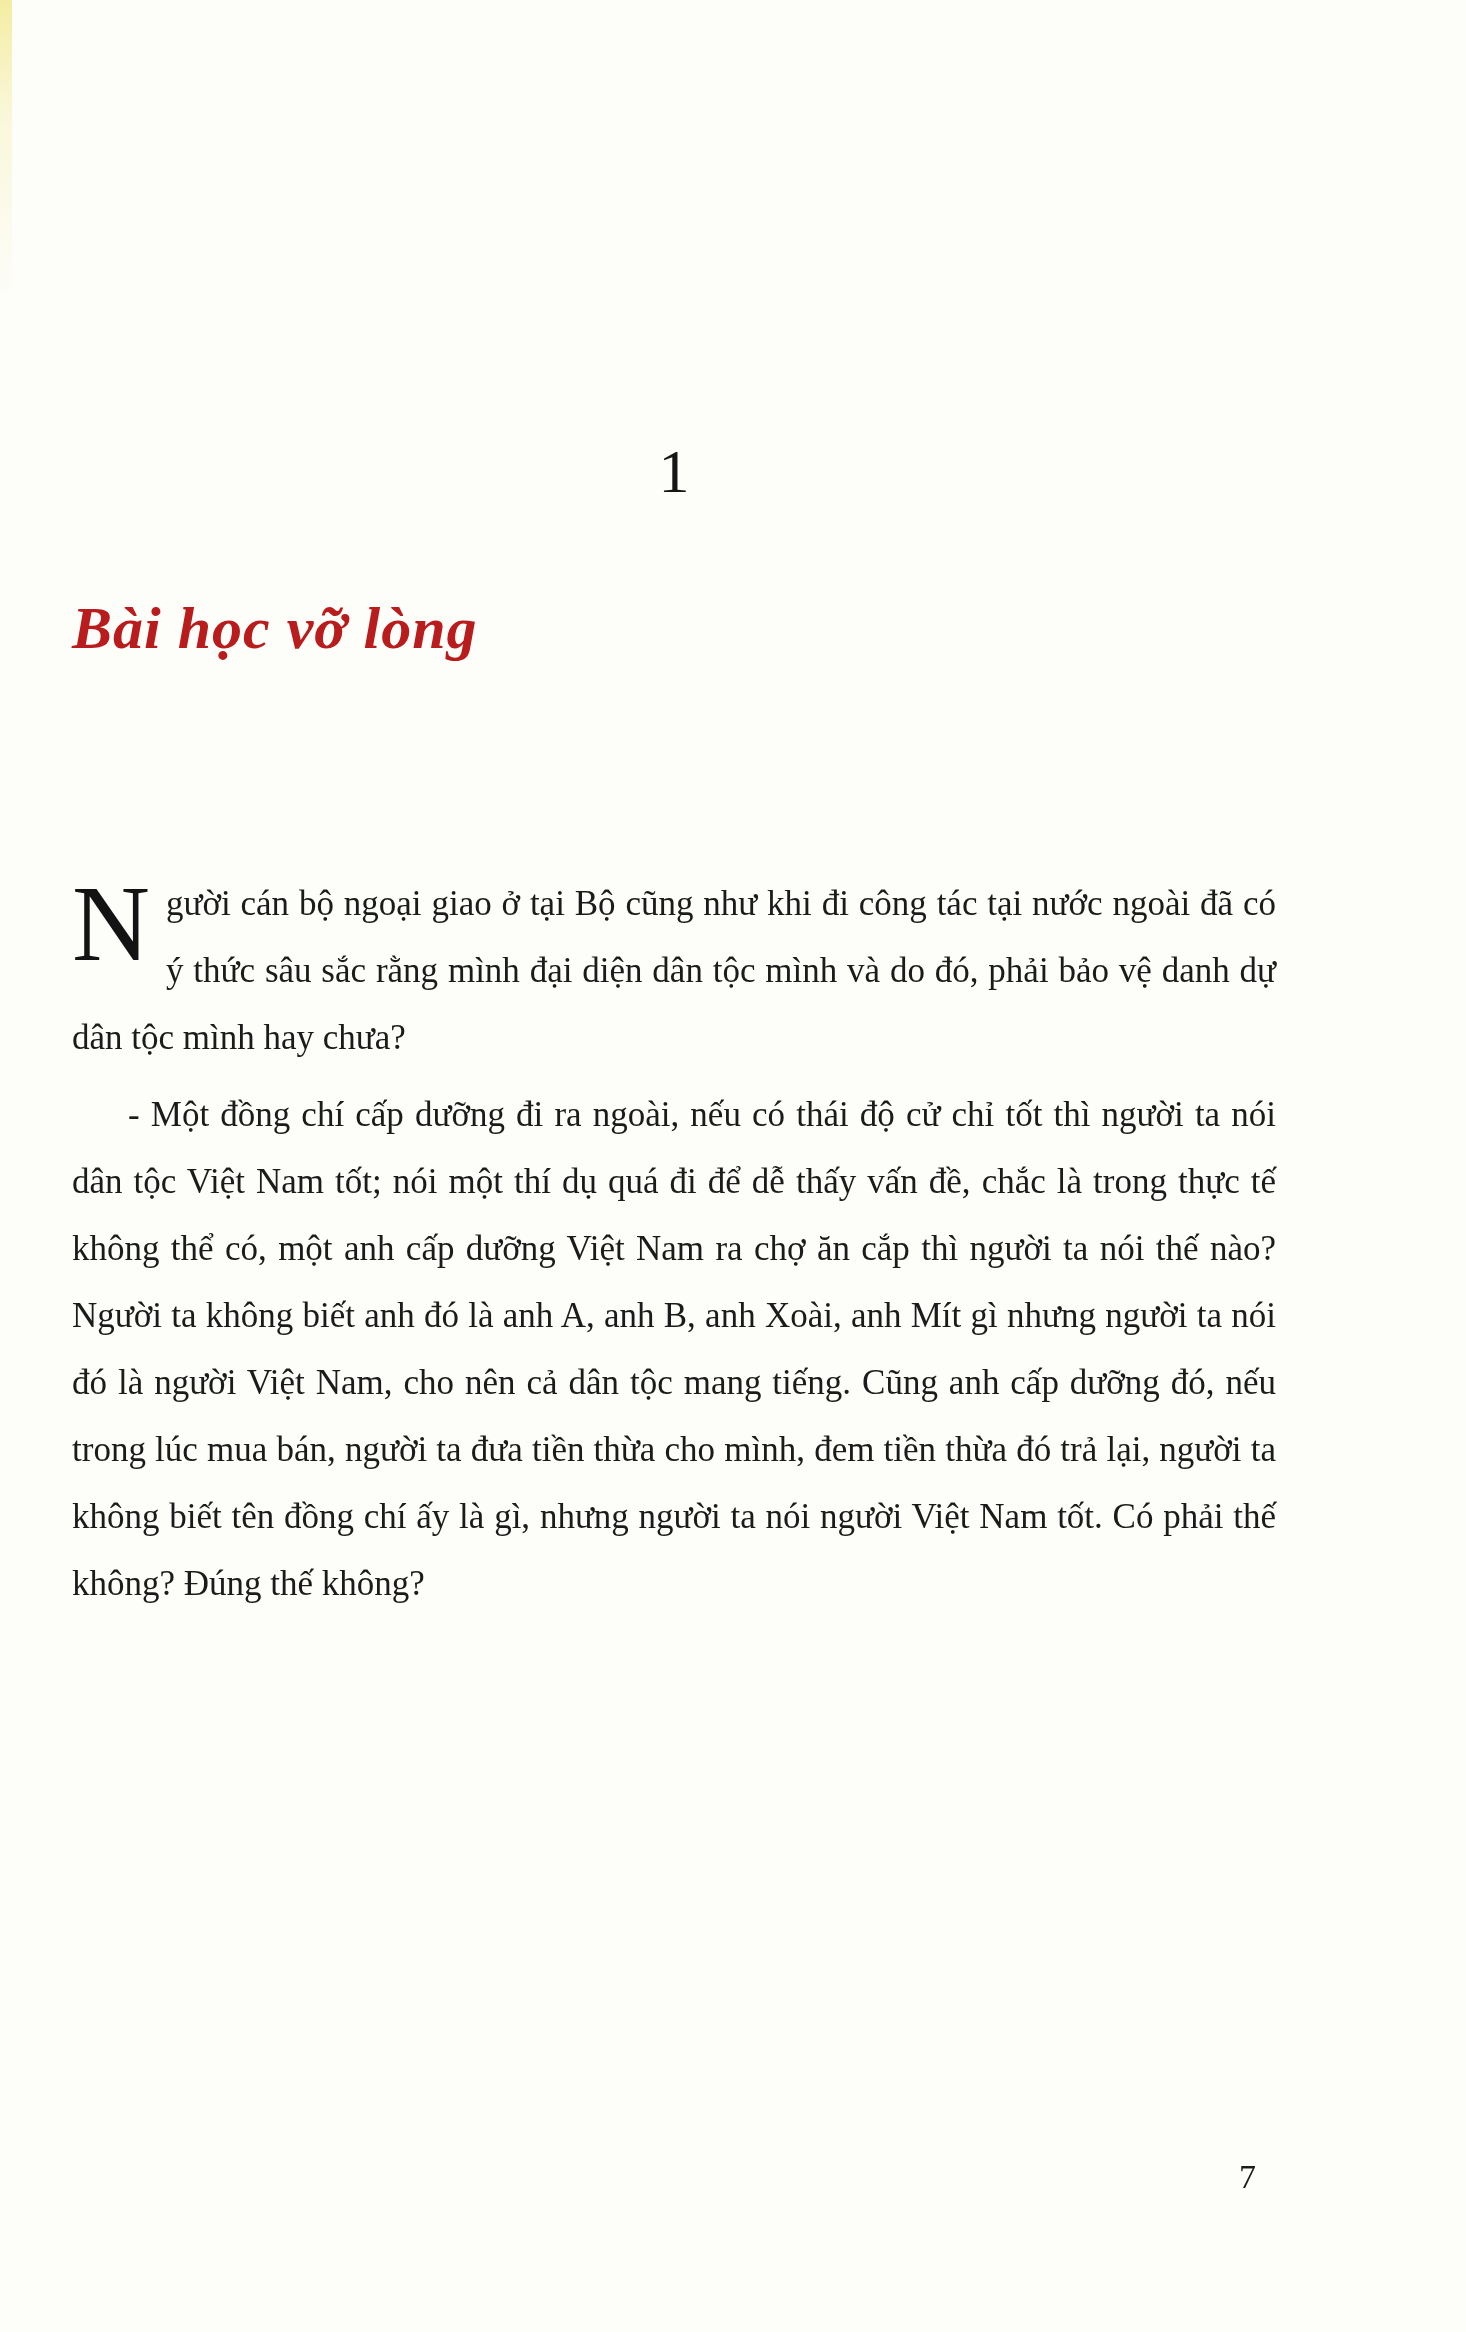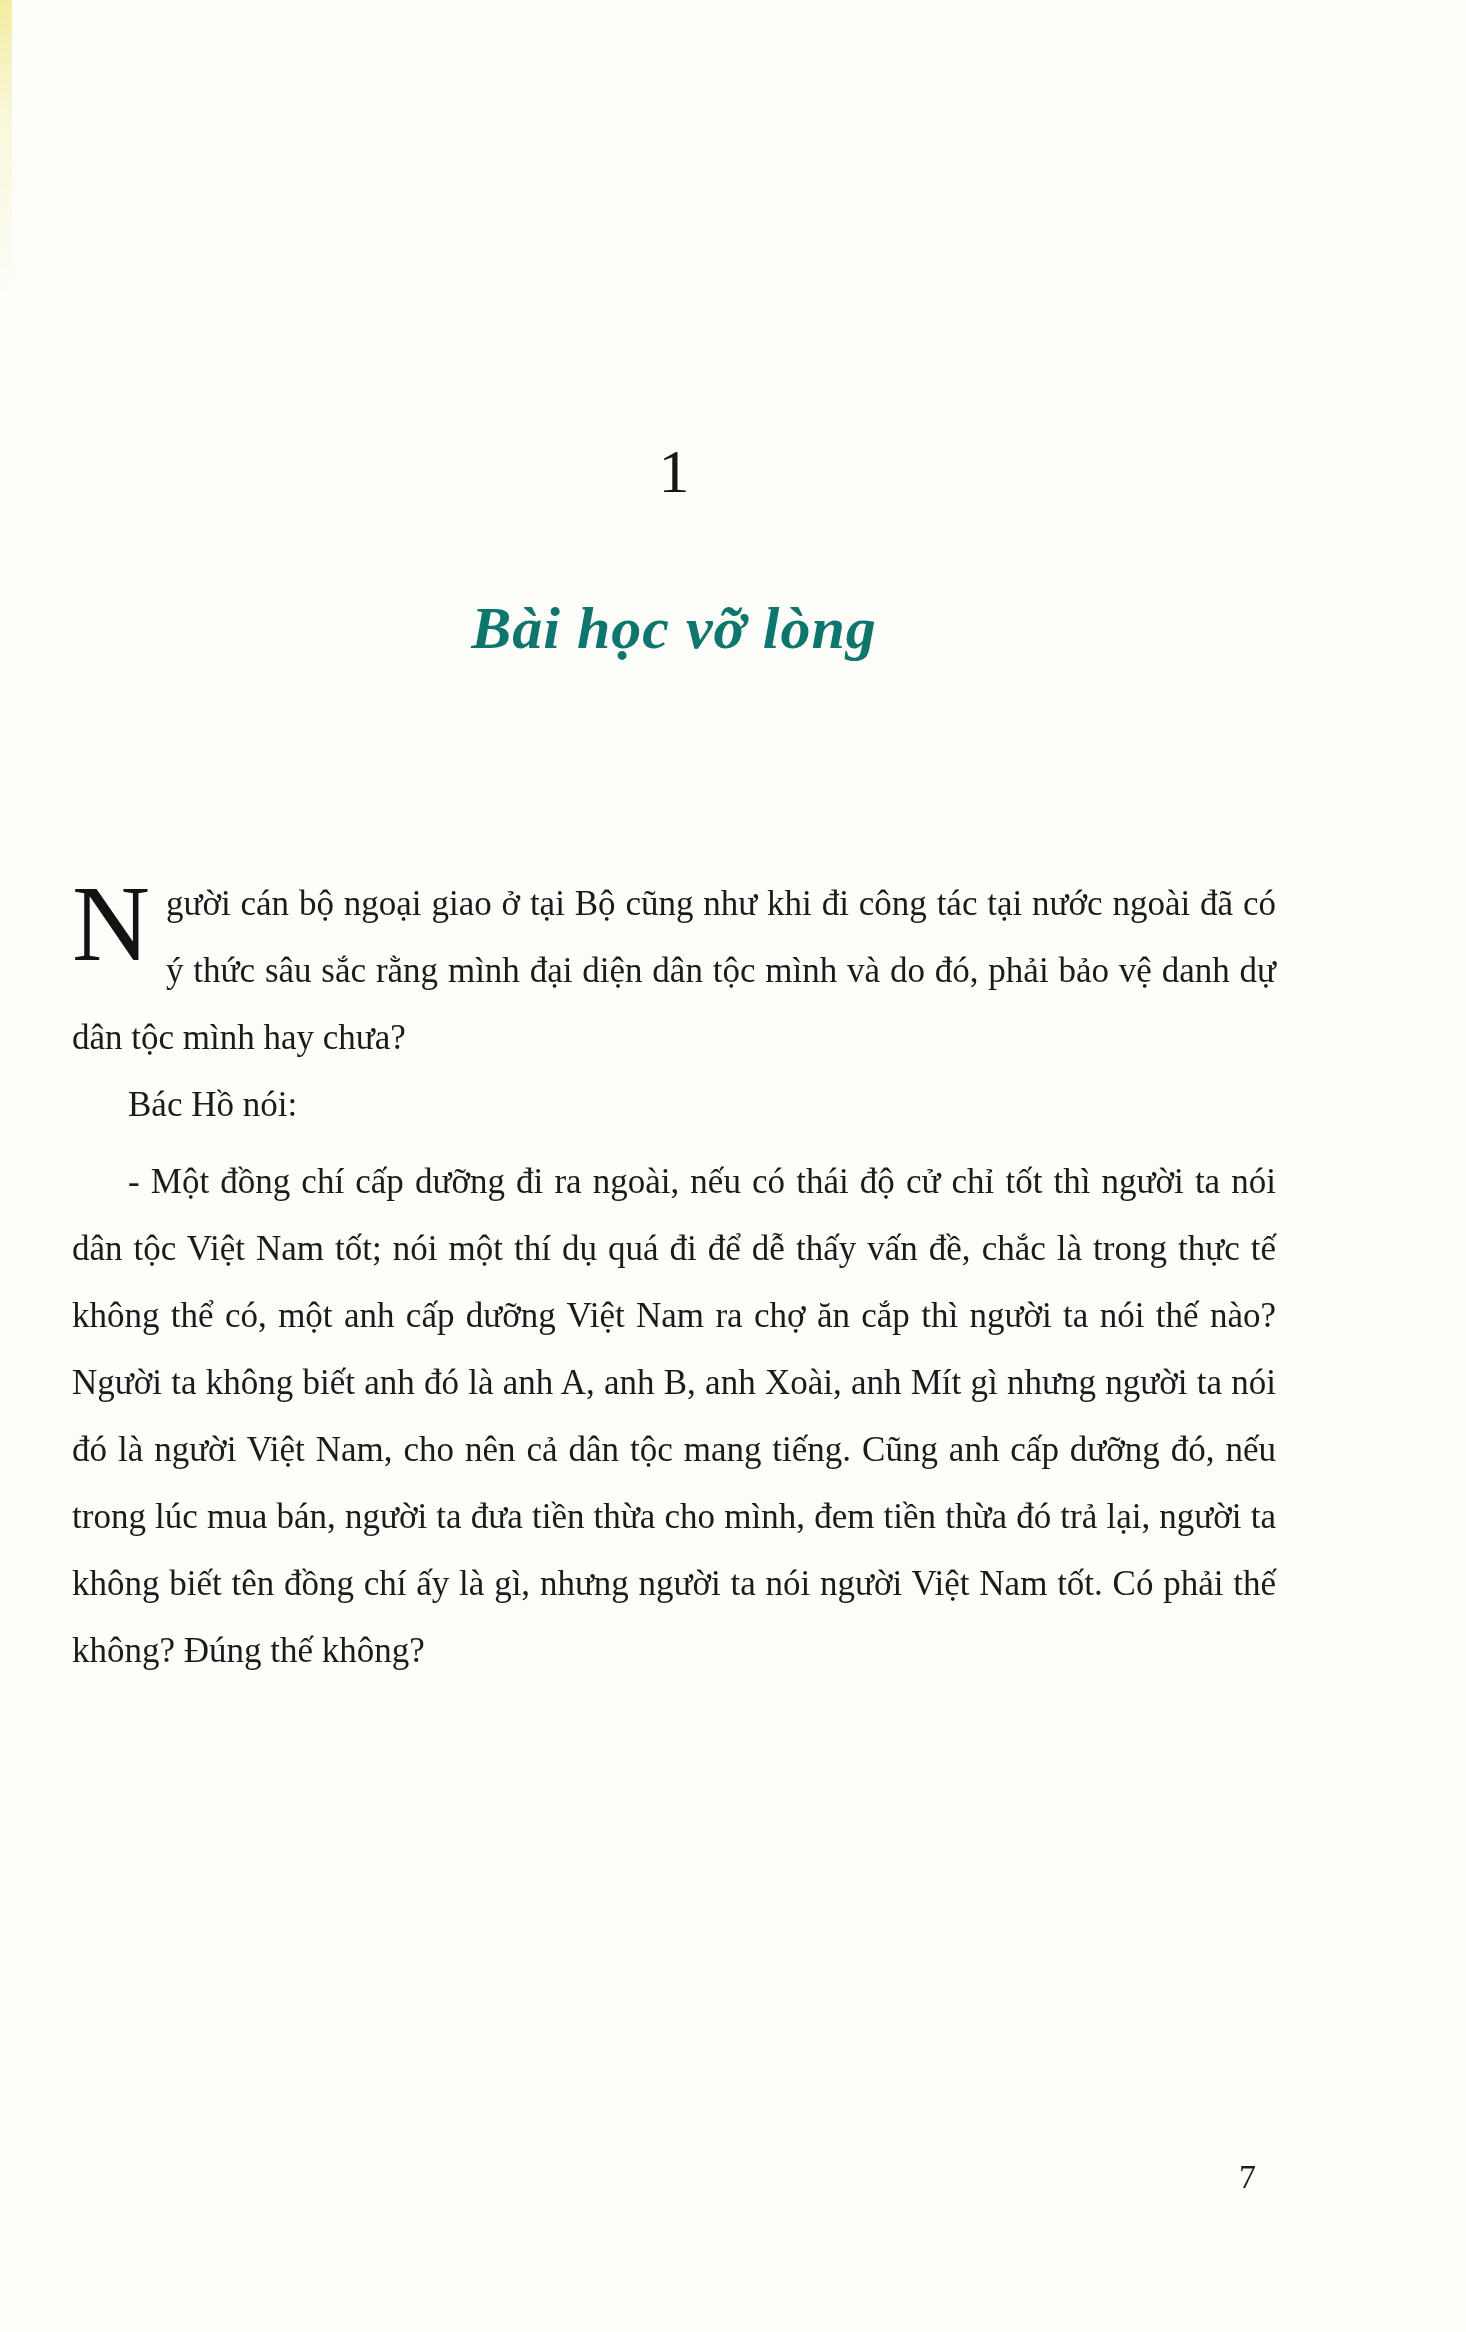--- a/index.html
+++ b/index.html
@@ -34,27 +34,27 @@
   }
   .chapter-number {
     margin-top: 440px;
     text-align: center;
     font-size: 62px;
     line-height: 1;
     color: #161616;
   }
   .chapter-title {
     margin: 96px 0 0 0;
-    text-align: center;
+    text-align: left;
     font-style: italic;
     font-weight: bold;
     font-size: 60px;
     line-height: 1;
     letter-spacing: 1px;
-    color: #0f766e;
+    color: #b91c1c;
   }
   .body-text {
     margin-top: 212px;
     font-size: 35px;
     line-height: 67px;
     text-align: justify;
   }
   .para {
     margin: 0;
   }
@@ -90,21 +90,20 @@
   <div class="scan-edge"></div>
 
   <div class="text-column">
     <div class="chapter-number">1</div>
 
     <h1 class="chapter-title">Bài học vỡ lòng</h1>
 
     <div class="body-text">
       <p class="para first"><span class="dropcap">N</span><span>gười cán bộ ngoại giao ở tại Bộ cũng như khi đi công tác tại nước ngoài đã có ý thức sâu sắc rằng mình đại diện dân tộc mình và do đó, phải bảo vệ danh dự dân tộc mình hay chưa?</span></p>
 
-      <p class="para indent">Bác Hồ nói:</p>
 
       <p class="para indent italic">- Một đồng chí cấp dưỡng đi ra ngoài, nếu có thái độ cử chỉ tốt thì người ta nói dân tộc Việt Nam tốt; nói một thí dụ quá đi để dễ thấy vấn đề, chắc là trong thực tế không thể có, một anh cấp dưỡng Việt Nam ra chợ ăn cắp thì người ta nói thế nào? Người ta không biết anh đó là anh A, anh B, anh Xoài, anh Mít gì nhưng người ta nói đó là người Việt Nam, cho nên cả dân tộc mang tiếng. Cũng anh cấp dưỡng đó, nếu trong lúc mua bán, người ta đưa tiền thừa cho mình, đem tiền thừa đó trả lại, người ta không biết tên đồng chí ấy là gì, nhưng người ta nói người Việt Nam tốt. Có phải thế không? Đúng thế không?</p>
 
     </div>
   </div>
 
   <div class="page-number">7</div>
 </div>
 
 </body></html>

